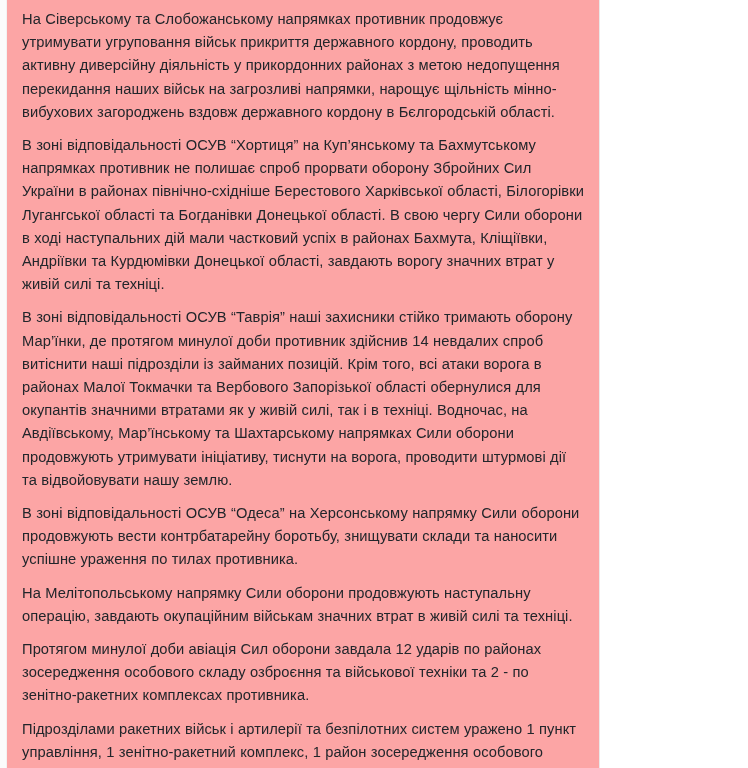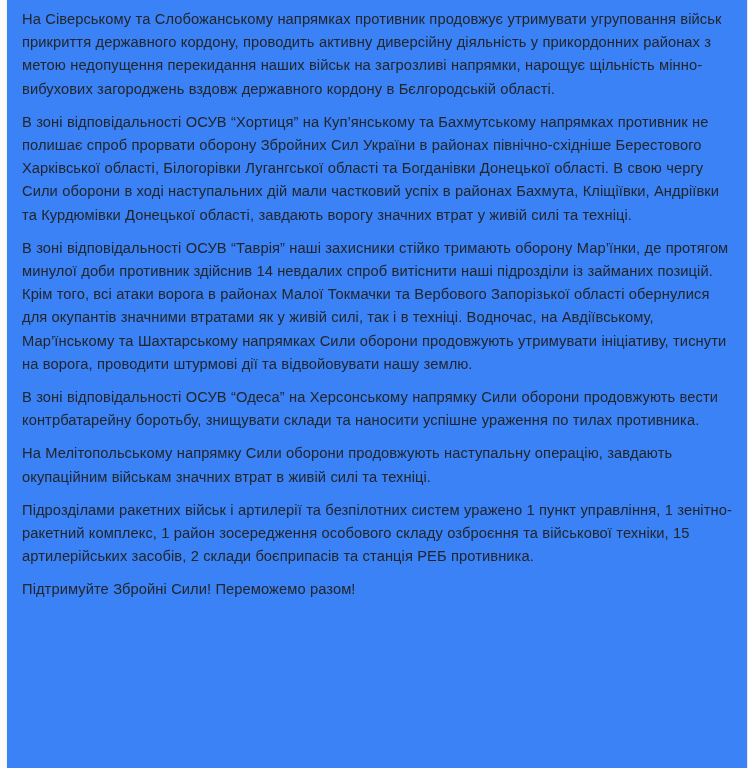--- a/index.html
+++ b/index.html
@@ -10,23 +10,23 @@
   }
   body {
     width: 748px;
     height: 768px;
     font-family: "Liberation Sans", "DejaVu Sans", sans-serif;
     overflow: hidden;
   }
   #article-wrapper {
     position: relative;
     box-sizing: border-box;
-    width: 748px;
+    width: 600px;
     height: 768px;
-    background: #3b82f6;
+    background: #fca5a5;
     
     border-left: 6px solid #fbfbfb;
     border-right: 1px solid #e9e9e9;
     padding: 8px 14px 0 16px;
   }
   #article-body {
     font-size: 14.7px;
     line-height: 23.2px;
     color: #22262b;
     letter-spacing: 0.005em;
@@ -66,20 +66,21 @@
     <p class="para">На Сіверському та Слобожанському напрямках противник продовжує утримувати угруповання військ прикриття державного кордону, проводить активну диверсійну діяльність у прикордонних районах з метою недопущення перекидання наших військ на загрозливі напрямки, нарощує щільність мінно-вибухових загороджень вздовж державного кордону в Бєлгородській області.</p>
 
     <p class="para">В зоні відповідальності ОСУВ “Хортиця” на Куп’янському та Бахмутському напрямках противник не полишає спроб прорвати оборону Збройних Сил України в районах північно-східніше Берестового Харківської області, Білогорівки Лугангської області та Богданівки Донецької області. В свою чергу Сили оборони в ході наступальних дій мали частковий успіх в районах Бахмута, Кліщіївки, Андріївки та Курдюмівки Донецької області, завдають ворогу значних втрат у живій силі та техніці.</p>
 
     <p class="para">В зоні відповідальності ОСУВ “Таврія” наші захисники стійко тримають оборону Мар’їнки, де протягом минулої доби противник здійснив 14 невдалих спроб витіснити наші підрозділи із займаних позицій. Крім того, всі атаки ворога в районах Малої Токмачки та Вербового Запорізької області обернулися для окупантів значними втратами як у живій силі, так і в техніці. Водночас, на Авдіївському, Мар’їнському та Шахтарському напрямках Сили оборони продовжують утримувати ініціативу, тиснути на ворога, проводити штурмові дії та відвойовувати нашу землю.</p>
 
     <p class="para">В зоні відповідальності ОСУВ “Одеса” на Херсонському напрямку Сили оборони продовжують вести контрбатарейну боротьбу, знищувати склади та наносити успішне ураження по тилах противника.</p>
 
     <p class="para">На Мелітопольському напрямку Сили оборони продовжують наступальну операцію, завдають окупаційним військам значних втрат в живій силі та техніці.</p>
 
+    <p class="para">Протягом минулої доби авіація Сил оборони завдала 12 ударів по районах зосередження особового складу озброєння та військової техніки та 2 - по зенітно-ракетних комплексах противника.</p>
 
     <p class="para">Підрозділами ракетних військ і артилерії та безпілотних систем уражено 1 пункт управління, 1 зенітно-ракетний комплекс, 1 район зосередження особового складу озброєння та військової техніки, 15 артилерійських засобів, 2 склади боєприпасів та станція РЕБ противника.</p>
 
     <p class="para tight-block">Підтримуйте Збройні Сили! Переможемо разом!</p>
 
 
   </div>
 </div>
 
 </body></html>

